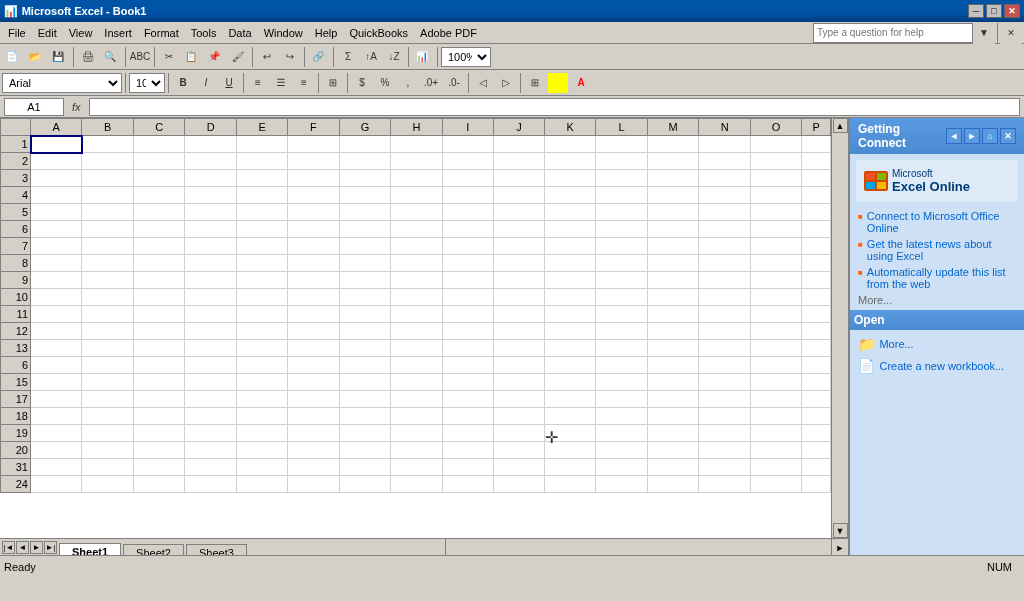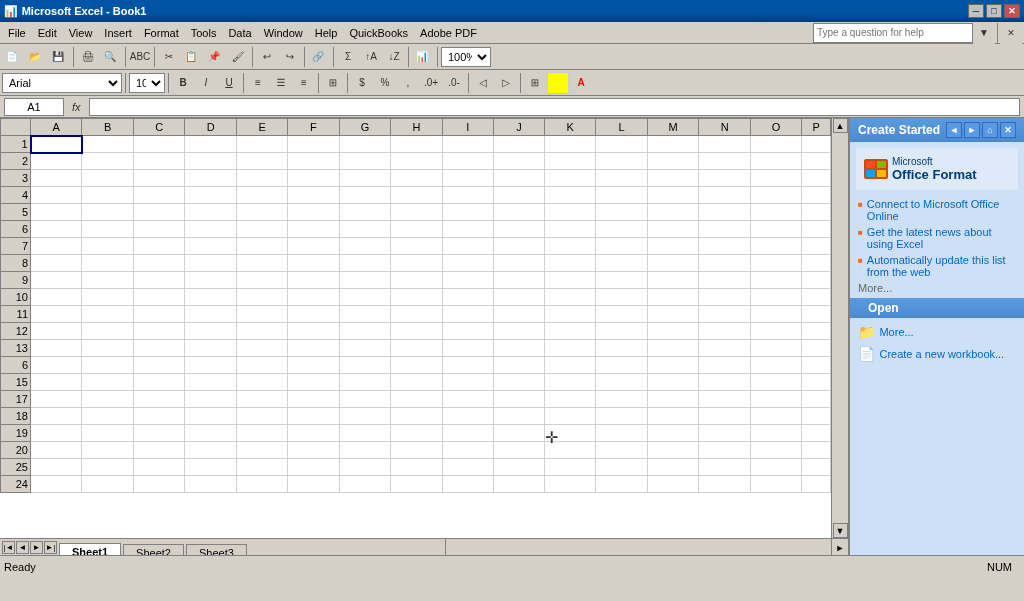--- a/index.html
+++ b/index.html
@@ -808,21 +808,21 @@
                 <td style="width: 55px;"></td>
                 <td style="width: 55px;"></td>
                 <td style="width: 55px;"></td>
                 <td style="width: 55px;"></td>
                 <td style="width: 55px;"></td>
                 <td style="width: 55px;"></td>
                 <td style="width: 55px;"></td>
                 <td style="width: 30px;"></td>
               </tr>
               <tr>
-                <th class="row-header">25</th>
+                <th class="row-header">31</th>
                 <td style="width: 55px;"></td>
                 <td style="width: 55px;"></td>
                 <td style="width: 55px;"></td>
                 <td style="width: 55px;"></td>
                 <td style="width: 55px;"></td>
                 <td style="width: 55px;"></td>
                 <td style="width: 55px;"></td>
                 <td style="width: 55px;"></td>
                 <td style="width: 55px;"></td>
                 <td style="width: 55px;"></td>
@@ -876,42 +876,42 @@
         <div class="sheet-tab">Sheet2</div>
         <div class="sheet-tab">Sheet3</div>
       </div>
       <div style="flex:1; background:#d4d0c8; border-left:1px solid #808080; height:17px;"></div>
       <div style="width:17px; height:17px; background:#d4d0c8; border-left:1px solid #808080; display:flex; align-items:center; justify-content:center; cursor:pointer; font-size:9px;">►</div>
     </div>
   </div>
 
   <div id="right-panel" style="width:175px; background:#cee0f5; display:flex; flex-direction:column; border-left:1px solid #808080; font-size:11px; overflow-y:auto;">
     <div id="panel-header" style="background:linear-gradient(to bottom, #5a9ae0, #4a8ad0); color:white; font-size:12px; font-weight:bold; padding:4px 8px; display:flex; justify-content:space-between; align-items:center;">
-      <span>Create Started</span>
+      <span>Getting Connect</span>
       <div class="panel-controls" style="display:flex; gap:2px;">
         <div class="panel-btn" style="width:16px; height:16px; background:#5a9ae0; border:1px solid #316ac5; cursor:pointer; display:flex; align-items:center; justify-content:center; font-size:9px; color:white;">◄</div>
         <div class="panel-btn" style="width:16px; height:16px; background:#5a9ae0; border:1px solid #316ac5; cursor:pointer; display:flex; align-items:center; justify-content:center; font-size:9px; color:white;">►</div>
         <div class="panel-btn" style="width:16px; height:16px; background:#5a9ae0; border:1px solid #316ac5; cursor:pointer; display:flex; align-items:center; justify-content:center; font-size:9px; color:white;">⌂</div>
         <div class="panel-btn" style="width:16px; height:16px; background:#5a9ae0; border:1px solid #316ac5; cursor:pointer; display:flex; align-items:center; justify-content:center; font-size:9px; color:white;">✕</div>
       </div>
     </div>
 
     <div style="padding:8px; display:flex; flex-direction:column; align-items:flex-start; background:#deeaf8; margin:6px; border-radius:2px;">
       <div style="display:flex; align-items:center; gap:4px;">
         <div style="width:24px; height:20px; background:#d04a02; color:white; display:flex; align-items:center; justify-content:center; font-size:12px; font-weight:bold; border-radius:2px;">
           <svg width="20" height="16" viewBox="0 0 20 16">
             <rect x="0" y="0" width="9" height="7" fill="#f25022"></rect>
             <rect x="11" y="0" width="9" height="7" fill="#7fba00"></rect>
             <rect x="0" y="9" width="9" height="7" fill="#00a4ef"></rect>
             <rect x="11" y="9" width="9" height="7" fill="#ffb900"></rect>
           </svg>
         </div>
         <div>
           <div style="font-size:10px; color:#003c7a; font-weight:normal;">Microsoft</div>
-          <div style="font-size:13px; color:#003c7a; font-weight:bold;">Office Format</div>
+          <div style="font-size:13px; color:#003c7a; font-weight:bold;">Excel Online</div>
         </div>
       </div>
     </div>
 
     <div id="panel-links" style="padding:2px 8px; display:flex; flex-direction:column; gap:4px;">
       <a class="panel-link" href="#">
         <span class="bullet" style="color:#ff6600; font-size:8px; margin-top:2px;">■</span>
         <span>Connect to Microsoft Office Online</span>
       </a>
       <a class="panel-link" href="#">
@@ -919,21 +919,21 @@
         <span>Get the latest news about using Excel</span>
       </a>
       <a class="panel-link" href="#">
         <span class="bullet" style="color:#ff6600; font-size:8px; margin-top:2px;">■</span>
         <span>Automatically update this list from the web</span>
       </a>
     </div>
     <div class="panel-more" style="color:#666; font-size:11px; padding:2px 8px; cursor:pointer;">More...</div>
 
 
-    <div id="panel-open-section" style="background:linear-gradient(to bottom, #5a9ae0, #4a8ad0); color:white; font-size:12px; font-weight:bold; padding:3px 18px; margin-top:2px;">
+    <div id="panel-open-section" style="background:linear-gradient(to bottom, #5a9ae0, #4a8ad0); color:white; font-size:12px; font-weight:bold; padding:3px 4px; margin-top:2px;">
       <span>Open</span>
     </div>
     <div id="panel-open-items" style="padding:6px 8px; display:flex; flex-direction:column; gap:6px; background:#cee0f5; flex:1;">
       <div class="open-item" style="display:flex; align-items:center; gap:4px; cursor:pointer; color:#0066cc; font-size:11px;">
         <span style="font-size:14px; color:#d08040;">📁</span>
         <span>More...</span>
       </div>
       <div class="open-item" style="display:flex; align-items:center; gap:4px; cursor:pointer; color:#0066cc; font-size:11px;">
         <span style="font-size:14px; color:#5090d0;">📄</span>
         <span>Create a new workbook...</span>

